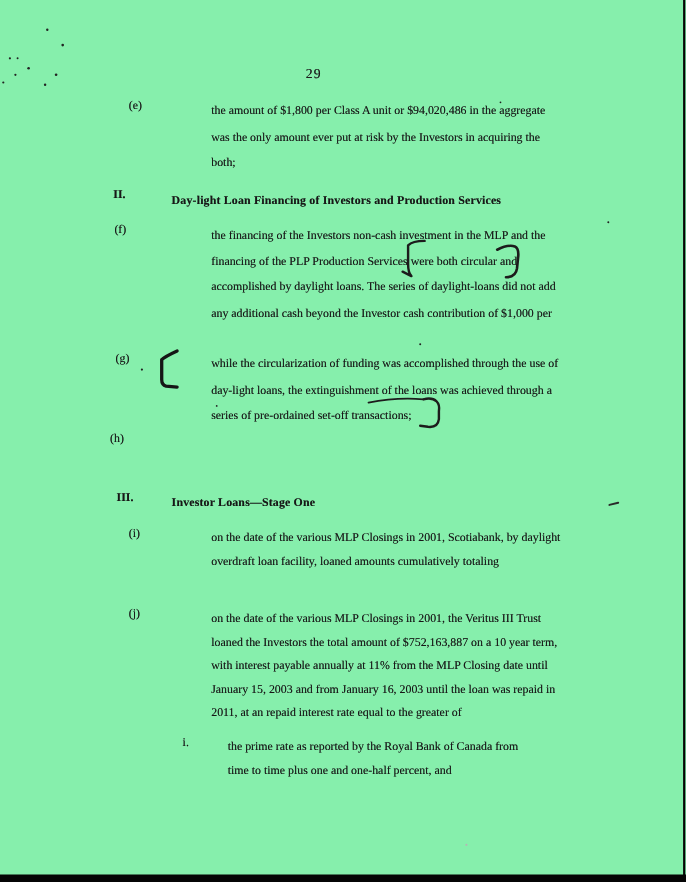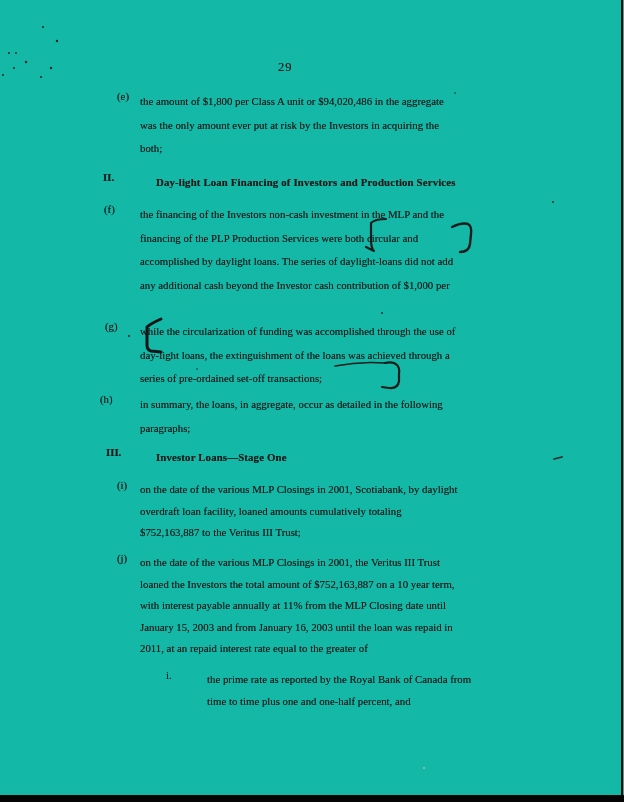--- a/index.html
+++ b/index.html
@@ -5,21 +5,21 @@
   html,body{margin:0;padding:0;}
   body{
     width:624px;height:802px;
     background:#ffffff;
     overflow:hidden;
     font-family:"Liberation Serif","DejaVu Serif",serif;
   }
   .page{
     position:relative;
     width:624px;height:802px;
-    background:#14b8a6;
+    background:#86efac;
   }
   .page-number{
     position:absolute;
     top:60px;left:278px;
     font-size:12.5px;
     color:#1b1b1b;
     letter-spacing:1px;
     text-shadow:0 0 .4px rgba(25,25,25,.6);
   }
   #rows .row{
@@ -42,21 +42,21 @@
   #rows .row:nth-child(9){top:669px;}
   .row .label{position:absolute;top:0;left:0;}
   .row:nth-child(1) .label{left:9px;}
   .row:nth-child(2) .label{left:-5px;}
   .row:nth-child(3) .label{left:-4px;}
   .row:nth-child(4) .label{left:-3px;}
   .row:nth-child(5) .label{left:-8px;}
   .row:nth-child(6) .label{left:-2px;text-align:right;}
   .row:nth-child(7) .label{left:9px;}
   .row:nth-child(8) .label{left:9px;}
-  .row .text{margin-left:32px;}
+  .row .text{margin-left:84px;}
   .row.heading .label{font-weight:700;}
   .row.heading .text{margin-left:48px;font-weight:700;letter-spacing:.15px;}
   .row.sub .label{left:58px;}
   .row.sub .text{margin-left:99px;}
   .marks{
     position:absolute;top:0;left:0;
     width:624px;height:802px;
     pointer-events:none;
   }
   .edge-right{
@@ -106,37 +106,32 @@
       <div class="row body">
         <div class="label">(g)</div>
         <div class="text">
           <div class="line">while the circularization of funding was accomplished through the use of</div>
           <div class="line">day-light loans, the extinguishment of the loans was achieved through a</div>
           <div class="line">series of pre-ordained set-off transactions;</div>
         </div>
       </div>
       <div class="row body">
         <div class="label">(h)</div>
-        <div class="text">
-          <div class="line">in summary, the loans, in aggregate, occur as detailed in the following</div>
-          <div class="line">paragraphs;</div>
-        </div>
       </div>
       <div class="row heading">
         <div class="label">III.</div>
         <div class="text">
           <div class="line">Investor Loans—Stage One</div>
         </div>
       </div>
       <div class="row body">
         <div class="label">(i)</div>
         <div class="text">
           <div class="line">on the date of the various MLP Closings in 2001, Scotiabank, by daylight</div>
           <div class="line">overdraft loan facility, loaned amounts cumulatively totaling</div>
-          <div class="line">$752,163,887 to the Veritus III Trust;</div>
           <div class="line"></div>
         </div>
       </div>
       <div class="row body">
         <div class="label">(j)</div>
         <div class="text">
           <div class="line">on the date of the various MLP Closings in 2001, the Veritus III Trust</div>
           <div class="line">loaned the Investors the total amount of $752,163,887 on a 10 year term,</div>
           <div class="line">with interest payable annually at 11% from the MLP Closing date until</div>
           <div class="line">January 15, 2003 and from January 16, 2003 until the loan was repaid in</div>

